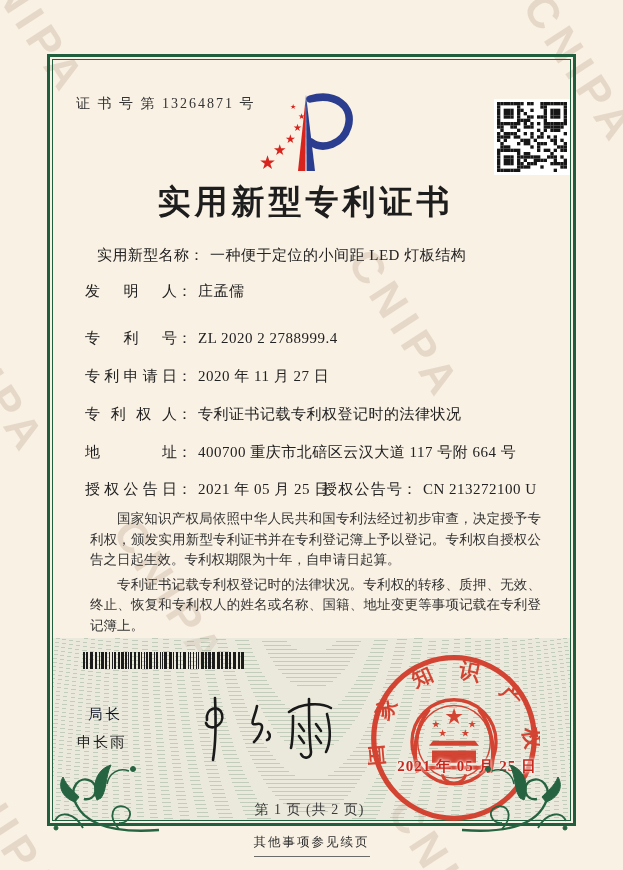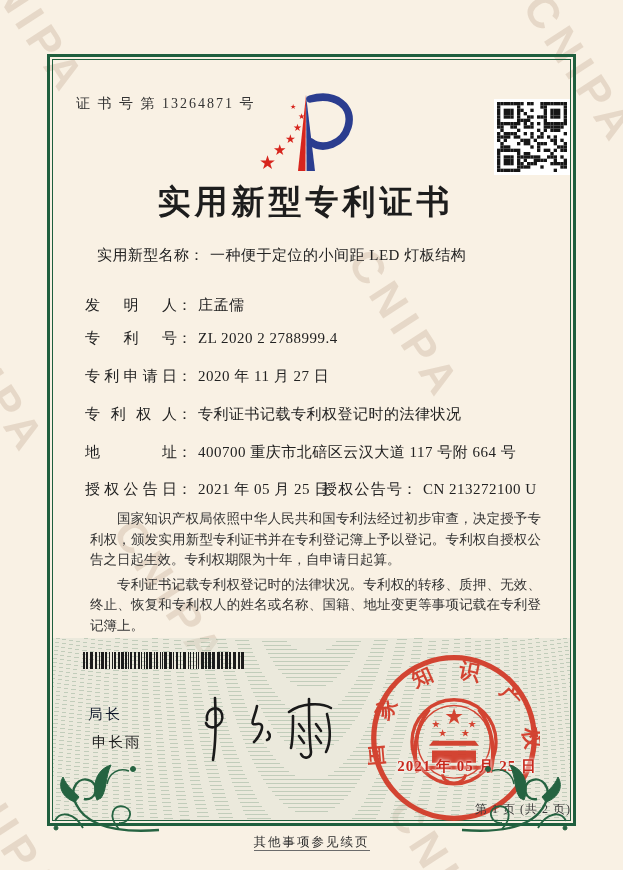--- a/index.html
+++ b/index.html
@@ -36,33 +36,33 @@
   .flabel{display:inline-block; width:92px; text-align:justify; text-align-last:justify; vertical-align:bottom;}
   .flabel2{display:inline-block; width:80px; text-align:justify; text-align-last:justify; vertical-align:bottom;}
   .fcolon{display:inline-block;}
   .fval{margin-left:6px; letter-spacing:.5px;}
   .pair2{position:absolute; left:237px; top:0; white-space:nowrap;}
   .paras{position:absolute; left:86px; top:505px; width:459px; font-size:13.5px; line-height:20.5px; color:#333; text-align:justify;}
   .paras p{margin:4px; text-indent:2em;}
   .barcode{position:absolute; left:83px; top:652px; width:165px; height:17px;}
   .barcode rect{fill:#1c1c1c;}
   .director-title{position:absolute; left:88px; top:705px; font-size:14.5px; letter-spacing:3px; color:#0f172a;}
-  .director-name{position:absolute; left:92px; top:733px; font-size:14.5px; letter-spacing:2px; color:#222;}
+  .director-name{position:absolute; left:77px; top:733px; font-size:14.5px; letter-spacing:2px; color:#222;}
   .signature{position:absolute; left:185px; top:692px; width:180px; height:72px;}
   .signature path{stroke:#1a1a1a; stroke-width:2.6; fill:none; stroke-linecap:round; stroke-linejoin:round;}
   .seal{position:absolute; left:368px; top:652px; width:172px; height:172px; opacity:.93;}
   .seal .rd{fill:#d23826;}
   .seal .rs{stroke:#d23826; fill:none;}
   .seal text{font-family:"Liberation Serif","DejaVu Serif",serif; font-weight:700;}
   .seal-date{position:absolute; left:382px; top:757px; width:170px; text-align:center;
     font-size:15px; font-weight:700; color:#c8281c; letter-spacing:1px;
     text-shadow:0 0 2px #fff,0 0 4px #fff; z-index:4;}
-  .page-indicator{position:absolute; left:48px; width:523px; top:801px; text-align:right; font-size:12px; color:#3a3a3a; letter-spacing:1px;}
+  .page-indicator{position:absolute; left:48px; width:523px; top:801px; text-align:center; font-size:14px; color:#3a3a3a; letter-spacing:1px;}
   .continuation{position:absolute; left:0; width:623px; top:834px; text-align:center; font-size:12.5px; color:#2e2e2e; letter-spacing:2px;}
-  .continuation span{border-bottom:1px solid #6b6b6b; padding-bottom:1px;}
+  .continuation span{border-bottom:1px solid #6b6b6b; padding-bottom:7px;}
   .ornament{position:absolute; width:112px; height:100px; z-index:4;}
   .ornament path, .ornament circle{stroke:#256341;}
   .orn-left{left:49px; top:740px;}
   .orn-right{left:460px; top:740px; transform:scaleX(-1);}
 </style>
 </head>
 <body>
 
 <div class="page">
 
@@ -322,21 +322,21 @@
         <rect x="15" y="60" width="3" height="3" fill="#161616"></rect>
         <rect x="18" y="60" width="3" height="3" fill="#161616"></rect>
         <rect x="51" y="60" width="3" height="3" fill="#161616"></rect>
       </svg>
 
     <h1 class="title" style="margin:0;">实用新型专利证书</h1>
 
     <div class="frow" style="top:246px;margin-left:12px;">
       <span class="flabel">实用新型名称</span><span class="fcolon">：</span><span class="fval">一种便于定位的小间距 LED 灯板结构</span>
     </div>
-    <div class="frow" style="top:296px;">
+    <div class="frow" style="top:282px;">
       <span class="flabel">发明人</span><span class="fcolon">：</span><span class="fval">庄孟儒</span>
     </div>
     <div class="frow" style="top:329px;">
       <span class="flabel">专利号</span><span class="fcolon">：</span><span class="fval">ZL 2020 2 2788999.4</span>
     </div>
     <div class="frow" style="top:367px;">
       <span class="flabel">专利申请日</span><span class="fcolon">：</span><span class="fval">2020 年 11 月 27 日</span>
     </div>
     <div class="frow" style="top:405px;">
       <span class="flabel">专利权人</span><span class="fcolon">：</span><span class="fval">专利证书记载专利权登记时的法律状况</span>

